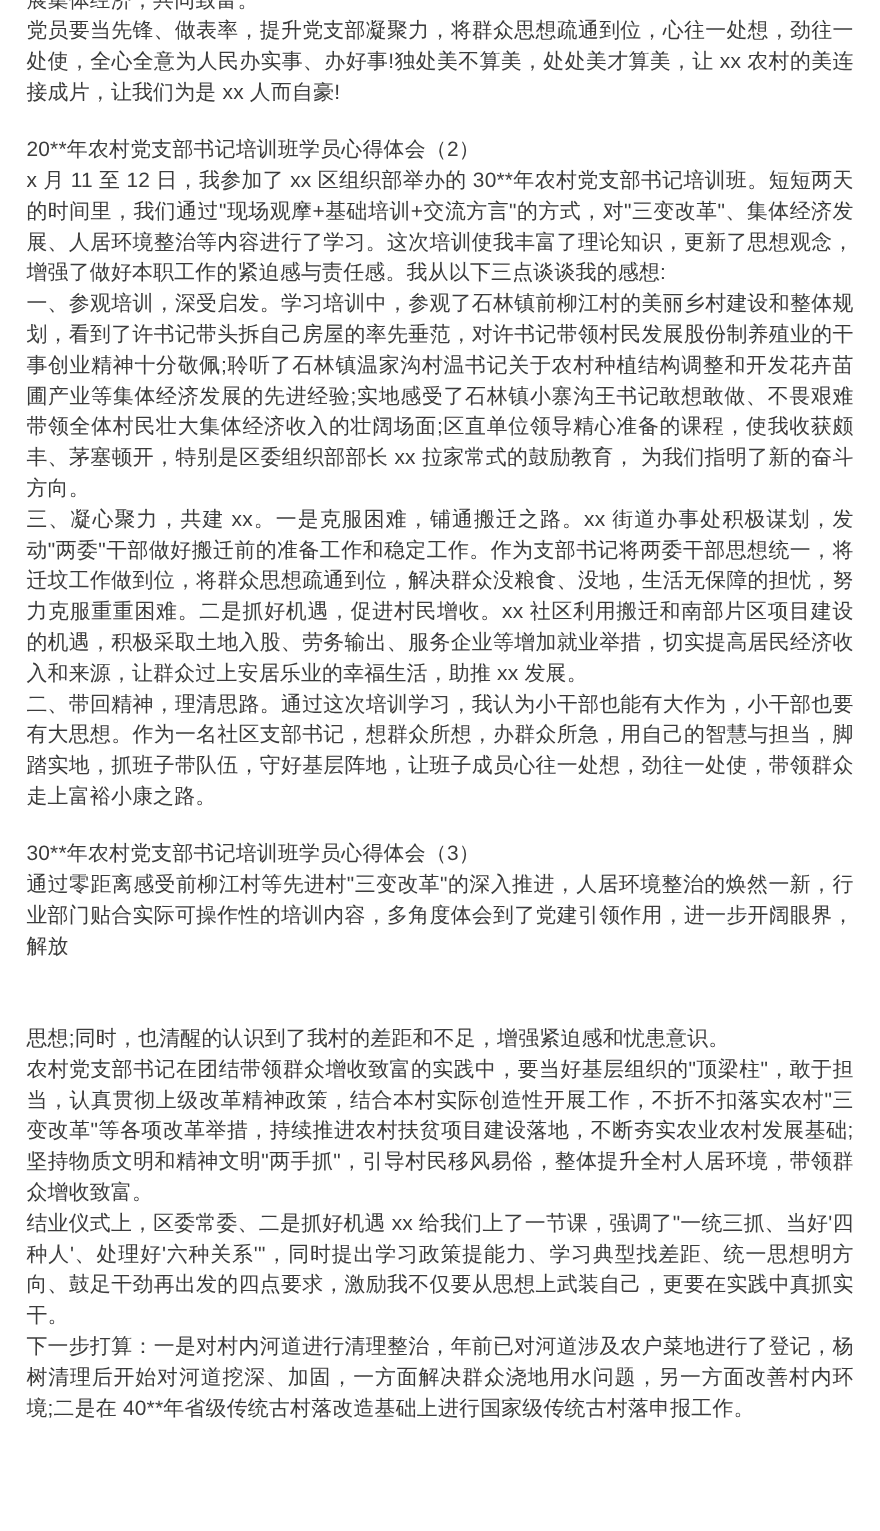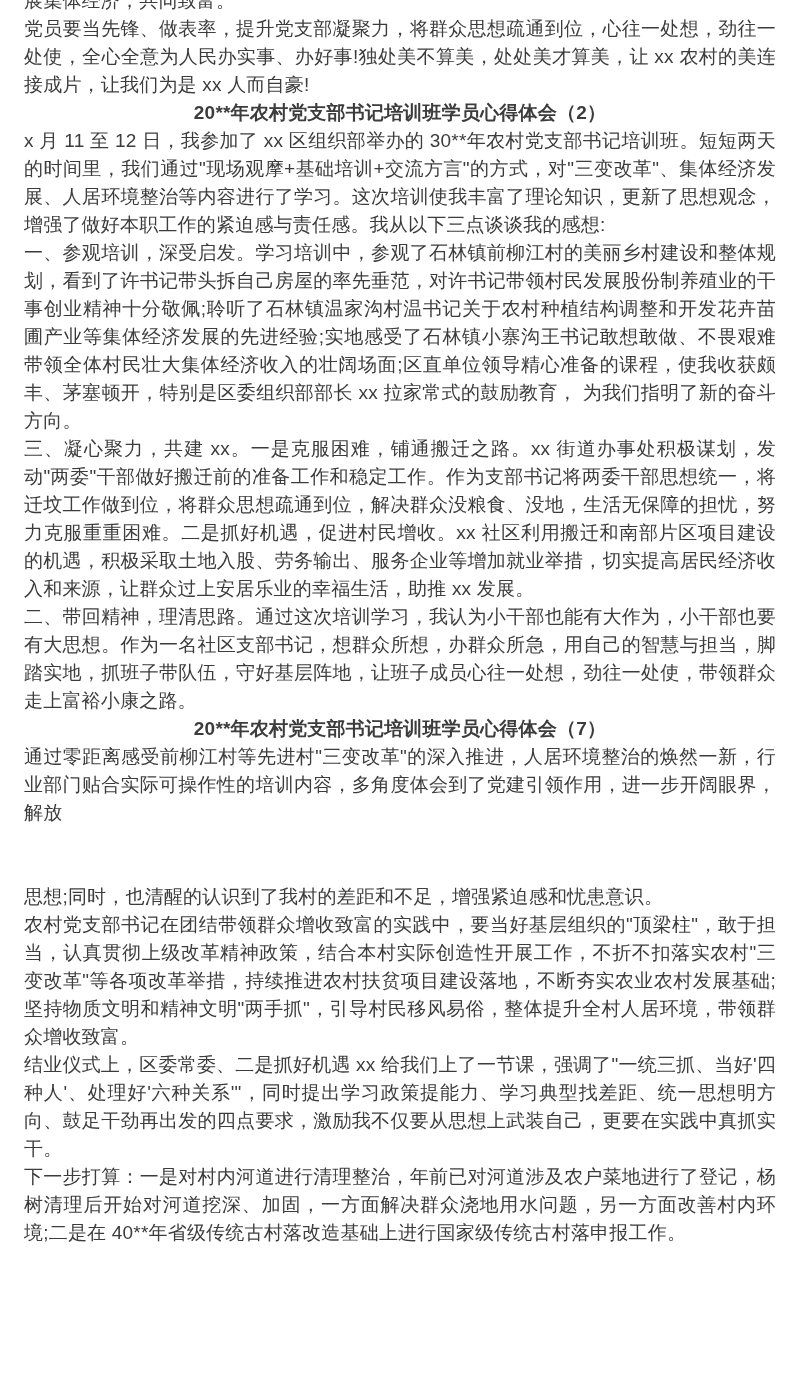--- a/index.html
+++ b/index.html
@@ -23,38 +23,38 @@
   .page p {
     margin: 0;
     font-size: 19px;
     line-height: 28px;
     text-align: justify;
     text-justify: inter-ideograph;
     word-break: break-all;
     letter-spacing: 0.2px;
   }
   .page p.heading {
-    text-align: center;
-    font-weight: bold;
+    font-weight: normal;
+    margin-top: 24px;
   }
   .page-break-gap {
     height: 56px;                
   }
 </style>
 </head>
 <body>
 
 <div class="page">
   <p class="body">展集体经济，共同致富。</p>
   <p class="body">党员要当先锋、做表率，提升党支部凝聚力，将群众思想疏通到位，心往一处想，劲往一处使，全心全意为人民办实事、办好事!独处美不算美，处处美才算美，让 xx 农村的美连接成片，让我们为是 xx 人而自豪!</p>
   <p class="heading">20**年农村党支部书记培训班学员心得体会（2）</p>
   <p class="body">x 月 11 至 12 日，我参加了 xx 区组织部举办的 30**年农村党支部书记培训班。短短两天的时间里，我们通过"现场观摩+基础培训+交流方言"的方式，对"三变改革"、集体经济发展、人居环境整治等内容进行了学习。这次培训使我丰富了理论知识，更新了思想观念，增强了做好本职工作的紧迫感与责任感。我从以下三点谈谈我的感想:</p>
   <p class="body">一、参观培训，深受启发。学习培训中，参观了石林镇前柳江村的美丽乡村建设和整体规划，看到了许书记带头拆自己房屋的率先垂范，对许书记带领村民发展股份制养殖业的干事创业精神十分敬佩;聆听了石林镇温家沟村温书记关于农村种植结构调整和开发花卉苗圃产业等集体经济发展的先进经验;实地感受了石林镇小寨沟王书记敢想敢做、不畏艰难带领全体村民壮大集体经济收入的壮阔场面;区直单位领导精心准备的课程，使我收获颇丰、茅塞顿开，特别是区委组织部部长 xx 拉家常式的鼓励教育， 为我们指明了新的奋斗方向。</p>
   <p class="body">三、凝心聚力，共建 xx。一是克服困难，铺通搬迁之路。xx 街道办事处积极谋划，发动"两委"干部做好搬迁前的准备工作和稳定工作。作为支部书记将两委干部思想统一，将迁坟工作做到位，将群众思想疏通到位，解决群众没粮食、没地，生活无保障的担忧，努力克服重重困难。二是抓好机遇，促进村民增收。xx 社区利用搬迁和南部片区项目建设的机遇，积极采取土地入股、劳务输出、服务企业等增加就业举措，切实提高居民经济收入和来源，让群众过上安居乐业的幸福生活，助推 xx 发展。</p>
   <p class="body">二、带回精神，理清思路。通过这次培训学习，我认为小干部也能有大作为，小干部也要有大思想。作为一名社区支部书记，想群众所想，办群众所急，用自己的智慧与担当，脚踏实地，抓班子带队伍，守好基层阵地，让班子成员心往一处想，劲往一处使，带领群众走上富裕小康之路。</p>
-  <p class="heading">20**年农村党支部书记培训班学员心得体会（7）</p>
+  <p class="heading">30**年农村党支部书记培训班学员心得体会（3）</p>
   <p class="body">通过零距离感受前柳江村等先进村"三变改革"的深入推进，人居环境整治的焕然一新，行业部门贴合实际可操作性的培训内容，多角度体会到了党建引领作用，进一步开阔眼界，解放</p>
   <div class="page-break-gap"></div>
   <p class="body">思想;同时，也清醒的认识到了我村的差距和不足，增强紧迫感和忧患意识。</p>
   <p class="body">农村党支部书记在团结带领群众增收致富的实践中，要当好基层组织的"顶梁柱"，敢于担当，认真贯彻上级改革精神政策，结合本村实际创造性开展工作，不折不扣落实农村"三变改革"等各项改革举措，持续推进农村扶贫项目建设落地，不断夯实农业农村发展基础;坚持物质文明和精神文明"两手抓"，引导村民移风易俗，整体提升全村人居环境，带领群众增收致富。</p>
   <p class="body">结业仪式上，区委常委、二是抓好机遇 xx 给我们上了一节课，强调了"一统三抓、当好'四种人'、处理好'六种关系'"，同时提出学习政策提能力、学习典型找差距、统一思想明方向、鼓足干劲再出发的四点要求，激励我不仅要从思想上武装自己，更要在实践中真抓实干。</p>
   <p class="body">下一步打算：一是对村内河道进行清理整治，年前已对河道涉及农户菜地进行了登记，杨树清理后开始对河道挖深、加固，一方面解决群众浇地用水问题，另一方面改善村内环境;二是在 40**年省级传统古村落改造基础上进行国家级传统古村落申报工作。</p>
 </div>
 
 </body></html>

